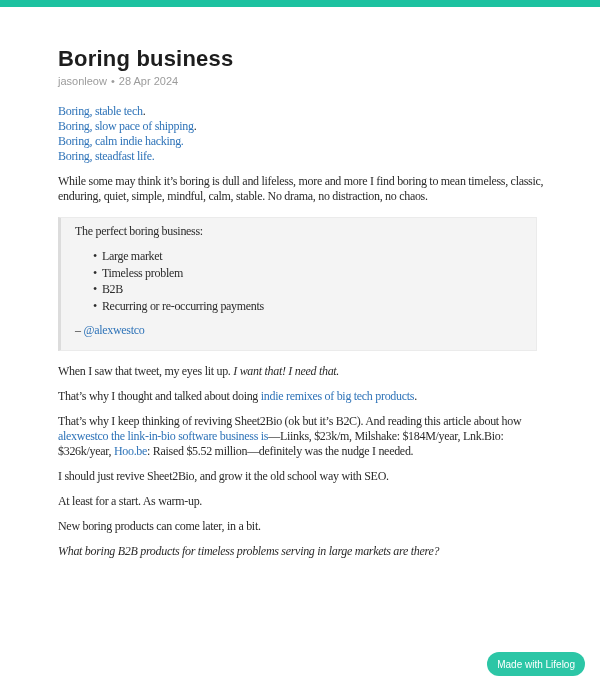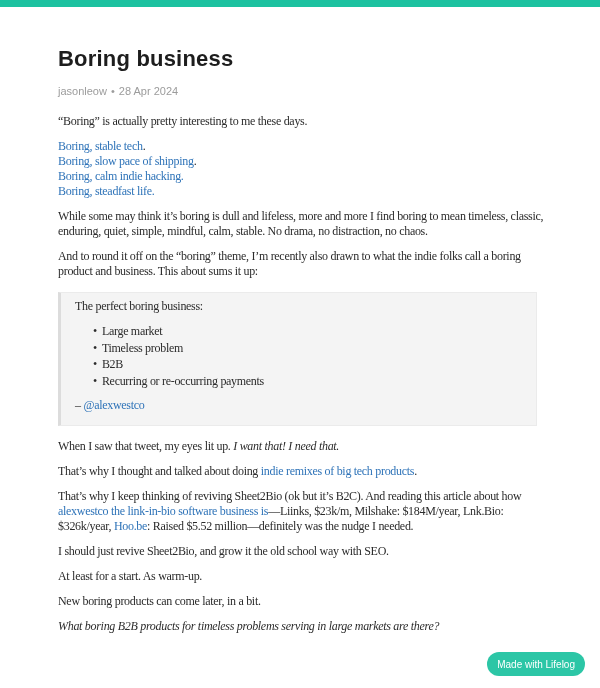--- a/index.html
+++ b/index.html
@@ -23,21 +23,21 @@
   }
   h1.post-title {
     margin-top: 39px;
     font-family: Liberation Sans, sans-serif;
     font-size: 22px;
     font-weight: 700;
     color: #1d1d1d;
     letter-spacing: 0.2px;
   }
   .byline {
-    margin-top: 13px;
+    margin-top: 3px;
     font-family: "Liberation Sans", sans-serif;
     font-size: 11px;
     color: #9c9c9c;
   }
   .byline .dot { margin: 0 4px; color: #9c9c9c; }
   .article {
     margin-top: 17px;
     font-size: 12px;
     line-height: 15px;
     letter-spacing: -0.3px;
@@ -89,32 +89,30 @@
 
   <div class="content">
     <h1 class="post-title">Boring business</h1>
 
     <div class="byline">
       <span>jasonleow</span><span class="dot">•</span><span>28 Apr 2024</span>
     </div>
 
     <div class="article">
 
-      <p>“Boring” is actually pretty interesting to me these days.</p>
 
       <div class="link-lines">
         <div class="link-line"><a class="lnk">Boring, stable tech</a><span>.</span></div>
         <div class="link-line"><a class="lnk">Boring, slow pace of shipping</a><span>.</span></div>
         <div class="link-line"><a class="lnk">Boring, calm indie hacking.</a><span></span></div>
         <div class="link-line"><a class="lnk">Boring, steadfast life.</a><span></span></div>
       </div>
 
       <p>While some may think it’s boring is dull and lifeless, more and more I find boring to mean timeless, classic, enduring, quiet, simple, mindful, calm, stable. No drama, no distraction, no chaos.</p>
 
-      <p>And to round it off on the “boring” theme, I’m recently also drawn to what the indie folks call a boring product and business. This about sums it up:</p>
 
       <blockquote class="quote">
         <div class="quote-intro">The perfect boring business:</div>
         <div class="quote-list">
           <div class="quote-item"><span class="bullet">•</span><span>Large market</span></div>
           <div class="quote-item"><span class="bullet">•</span><span>Timeless problem</span></div>
           <div class="quote-item"><span class="bullet">•</span><span>B2B</span></div>
           <div class="quote-item"><span class="bullet">•</span><span>Recurring or re-occurring payments</span></div>
         </div>
         <div class="quote-attr"><span>– </span><a class="lnk">@alexwestco</a></div>

